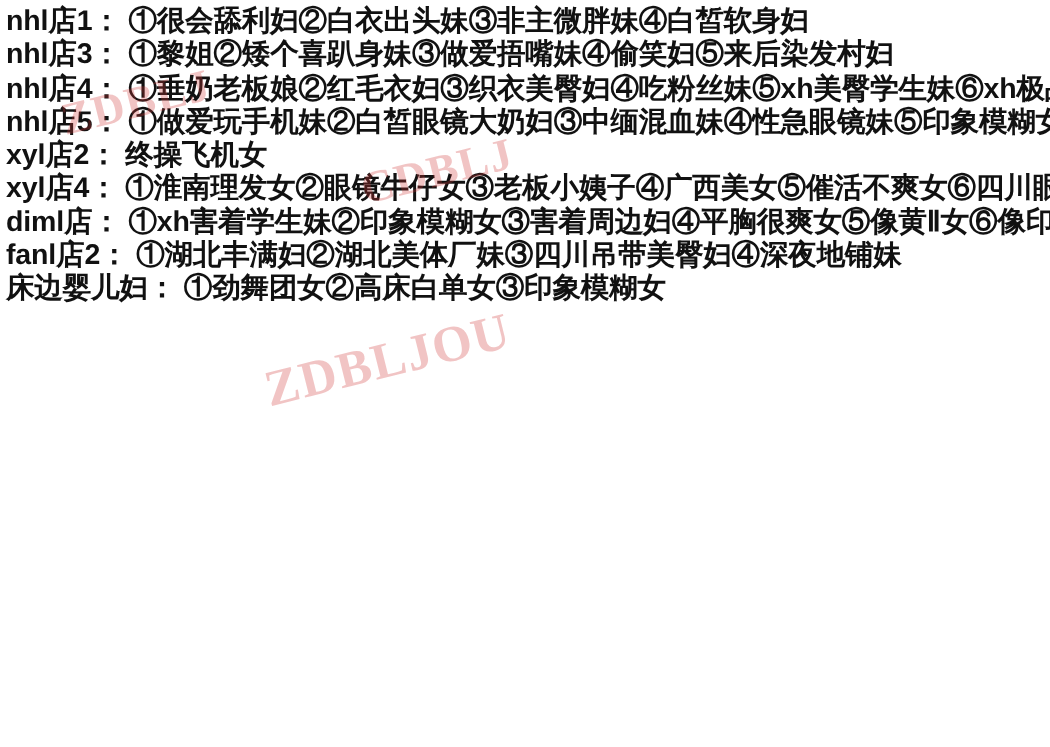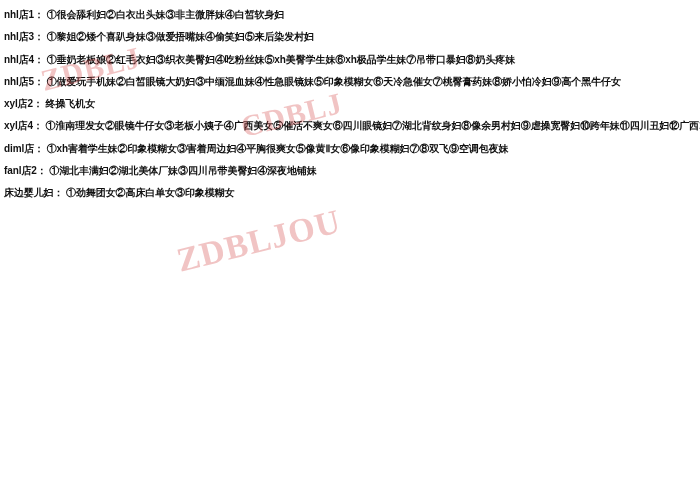--- a/index.html
+++ b/index.html
@@ -17,21 +17,21 @@
   #sheet {
     position: relative;
     width: 700px;
     height: 498px;
     box-sizing: border-box;
     padding: 4px 4px 0 4px;
   }
   .line {
     display: block;
     white-space: nowrap;
-    font-size: 10px;
+    font-size: 19px;
     line-height: 22.3px;
     color: #111111;
     font-weight: bold;
     letter-spacing: -0.1px;
   }
   .watermark {
     position: absolute;
     font-family: "Liberation Serif", serif;
     font-weight: bold;
     color: rgba(210, 60, 60, 0.30);

